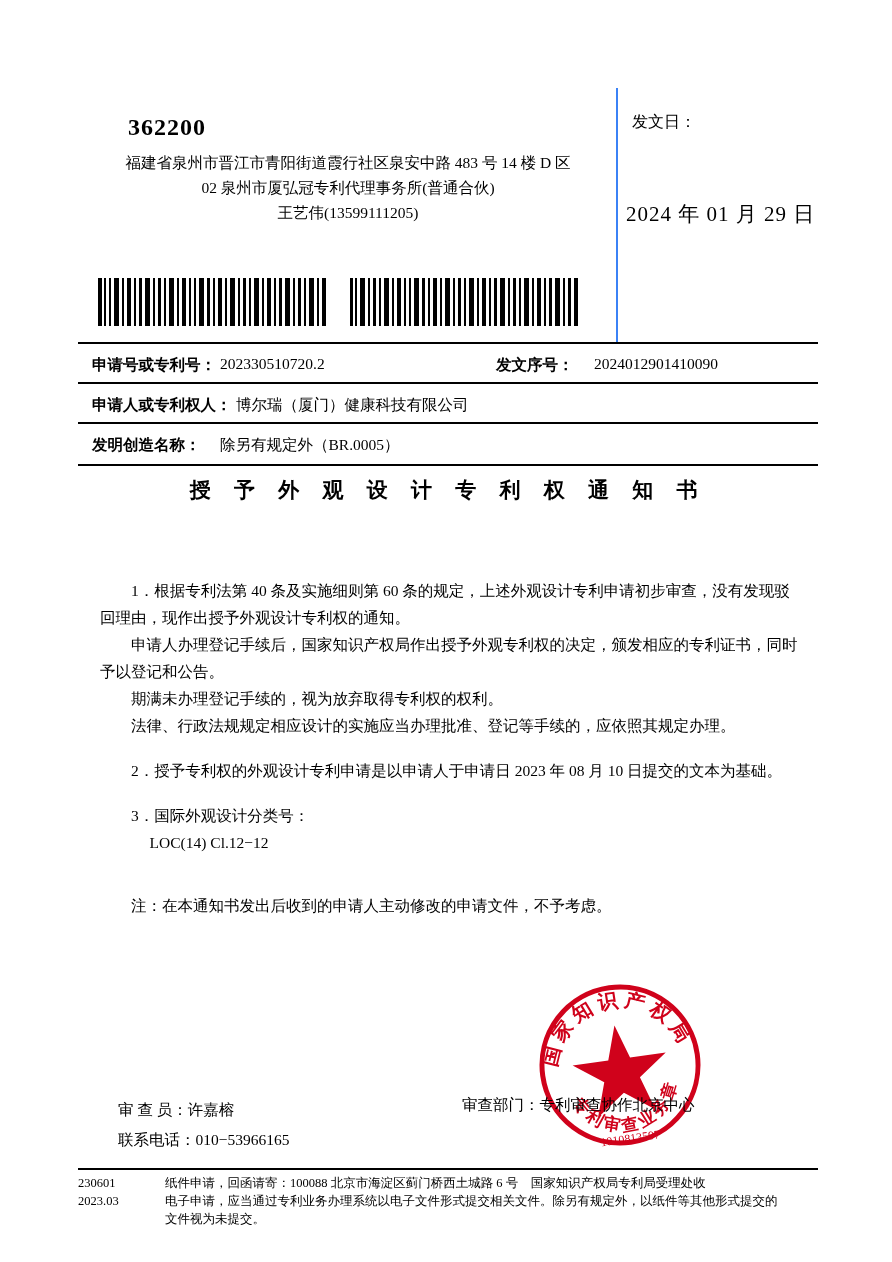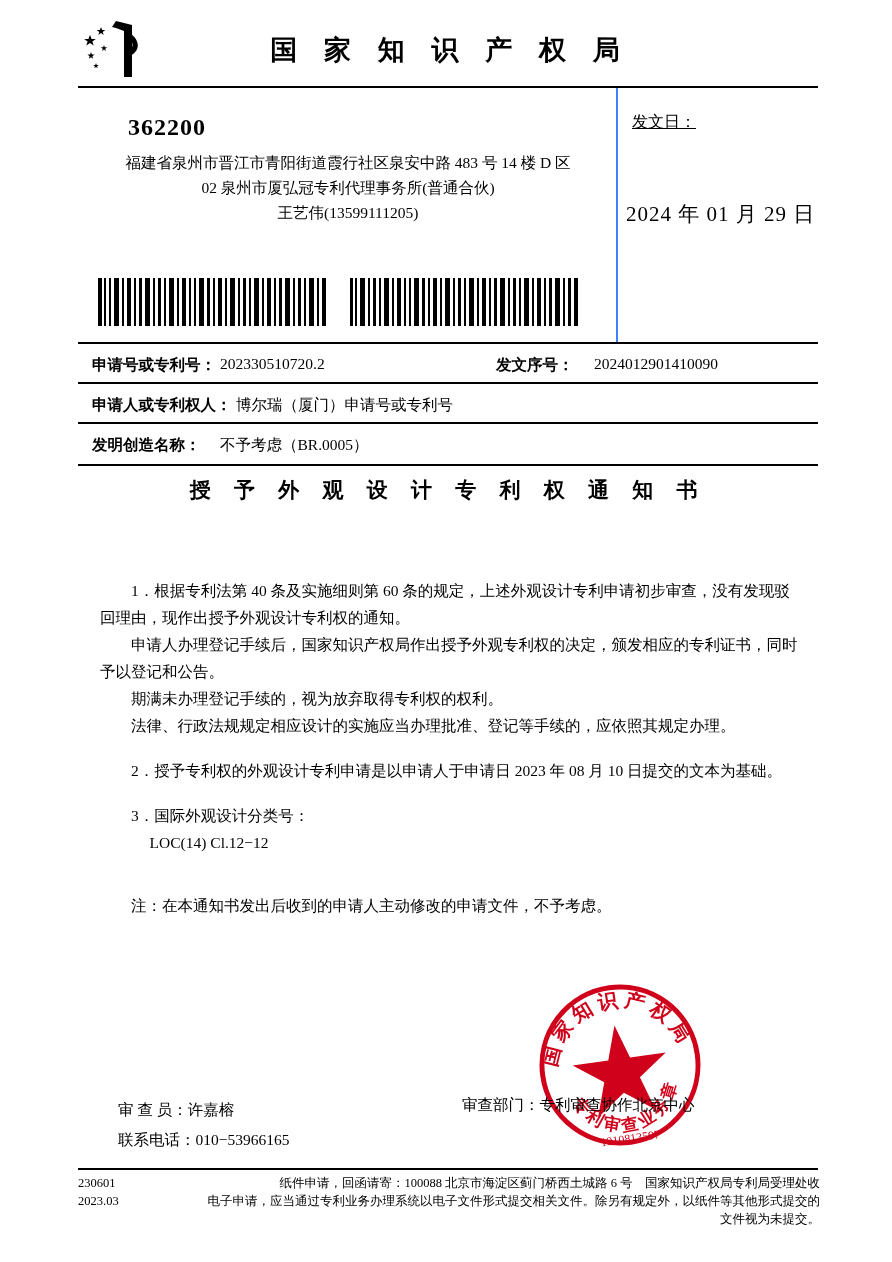--- a/index.html
+++ b/index.html
@@ -102,21 +102,20 @@
     left: 618px;
     top: 88px;
     width: 200px;
     height: 254px;
   }
   .issue-label {
     position: absolute;
     left: 14px;
     top: 24px;
     font-size: 16px;
-    text-decoration: underline;
   }
   .issue-date {
     position: absolute;
     left: 8px;
     top: 112px;
     font-size: 21px;
     letter-spacing: 1px;
     font-family: "Liberation Serif","DejaVu Serif",serif;
   }
 
@@ -204,46 +203,28 @@
     font-size: 12.5px;
     line-height: 18px;
   }
   .footer-text {
     position: absolute;
     left: 165px;
     top: 1174px;
     width: 655px;
     font-size: 12.5px;
     line-height: 18px;
-    text-align: right;
   }
   .footer-text p { margin: 0; }
 </style>
 </head>
 <body>
 
 <div class="page">
 
-  <div class="header">
-    <div class="logo">
-      <svg width="70" height="62" viewBox="0 0 70 62" xmlns="http://www.w3.org/2000/svg">
-        <path d="M34 2 L50 6 L50 58 L42 58 L42 12 L34 9 Z" fill="#000"></path>
-        <path d="M42 12 C58 16, 62 34, 44 38 L44 32 C54 30, 52 20, 42 18 Z" fill="#000"></path>
-        <path d="M30 8 L34 2 L34 9 Z" fill="#000"></path>
-        <g fill="#000">
-          <polygon points="8,16 9.6,20 13.8,20 10.4,22.6 11.7,26.6 8,24.1 4.3,26.6 5.6,22.6 2.2,20 6.4,20"></polygon>
-          <polygon points="19,8 20.1,11 23.3,11 20.7,12.9 21.7,16 19,14.1 16.3,16 17.3,12.9 14.7,11 17.9,11"></polygon>
-          <polygon points="9,33 9.9,35.6 12.6,35.6 10.4,37.2 11.2,39.8 9,38.2 6.8,39.8 7.6,37.2 5.4,35.6 8.1,35.6"></polygon>
-          <polygon points="22,26 22.8,28.3 25.2,28.3 23.2,29.7 24,32 22,30.6 20,32 20.8,29.7 18.8,28.3 21.2,28.3"></polygon>
-          <polygon points="14,44 14.7,46 16.8,46 15.1,47.3 15.7,49.3 14,48 12.3,49.3 12.9,47.3 11.2,46 13.3,46"></polygon>
-        </g>
-      </svg>
-    </div>
-    <div class="header-title">国 家 知 识 产 权 局</div>
-  </div>
 
   <div class="addr-box">
     <div class="zip">362200</div>
     <div class="addr-lines">
       <div>福建省泉州市晋江市青阳街道霞行社区泉安中路 483 号 14 楼 D 区</div>
       <div>02 泉州市厦弘冠专利代理事务所(普通合伙)</div>
       <div>王艺伟(13599111205)</div>
     </div>
 
     <div class="barcode-left">
@@ -336,26 +317,26 @@
 
   <div class="row row-1">
     <span class="cell lbl" style="left:14px;">申请号或专利号：</span>
     <span class="cell" style="left:142px;">202330510720.2</span>
     <span class="cell lbl" style="left:418px;">发文序号：</span>
     <span class="cell" style="left:516px;">2024012901410090</span>
   </div>
 
   <div class="row row-2">
     <span class="cell lbl" style="left:14px;">申请人或专利权人：</span>
-    <span class="cell" style="left:158px;">博尔瑞（厦门）申请号或专利号</span>
+    <span class="cell" style="left:158px;">博尔瑞（厦门）健康科技有限公司</span>
   </div>
 
   <div class="row row-3">
     <span class="cell lbl" style="left:14px;">发明创造名称：</span>
-    <span class="cell" style="left:142px;">不予考虑（BR.0005）</span>
+    <span class="cell" style="left:142px;">除另有规定外（BR.0005）</span>
   </div>
   <div class="row-end"></div>
 
   <div class="doc-title">授 予 外 观 设 计 专 利 权 通 知 书</div>
 
   <div class="body-text">
     <p class="indent">1．根据专利法第 40 条及实施细则第 60 条的规定，上述外观设计专利申请初步审查，没有发现驳回理由，现作出授予外观设计专利权的通知。</p>
     <p class="indent">申请人办理登记手续后，国家知识产权局作出授予外观专利权的决定，颁发相应的专利证书，同时予以登记和公告。</p>
     <p class="indent">期满未办理登记手续的，视为放弃取得专利权的权利。</p>
     <p class="indent">法律、行政法规规定相应设计的实施应当办理批准、登记等手续的，应依照其规定办理。</p>

